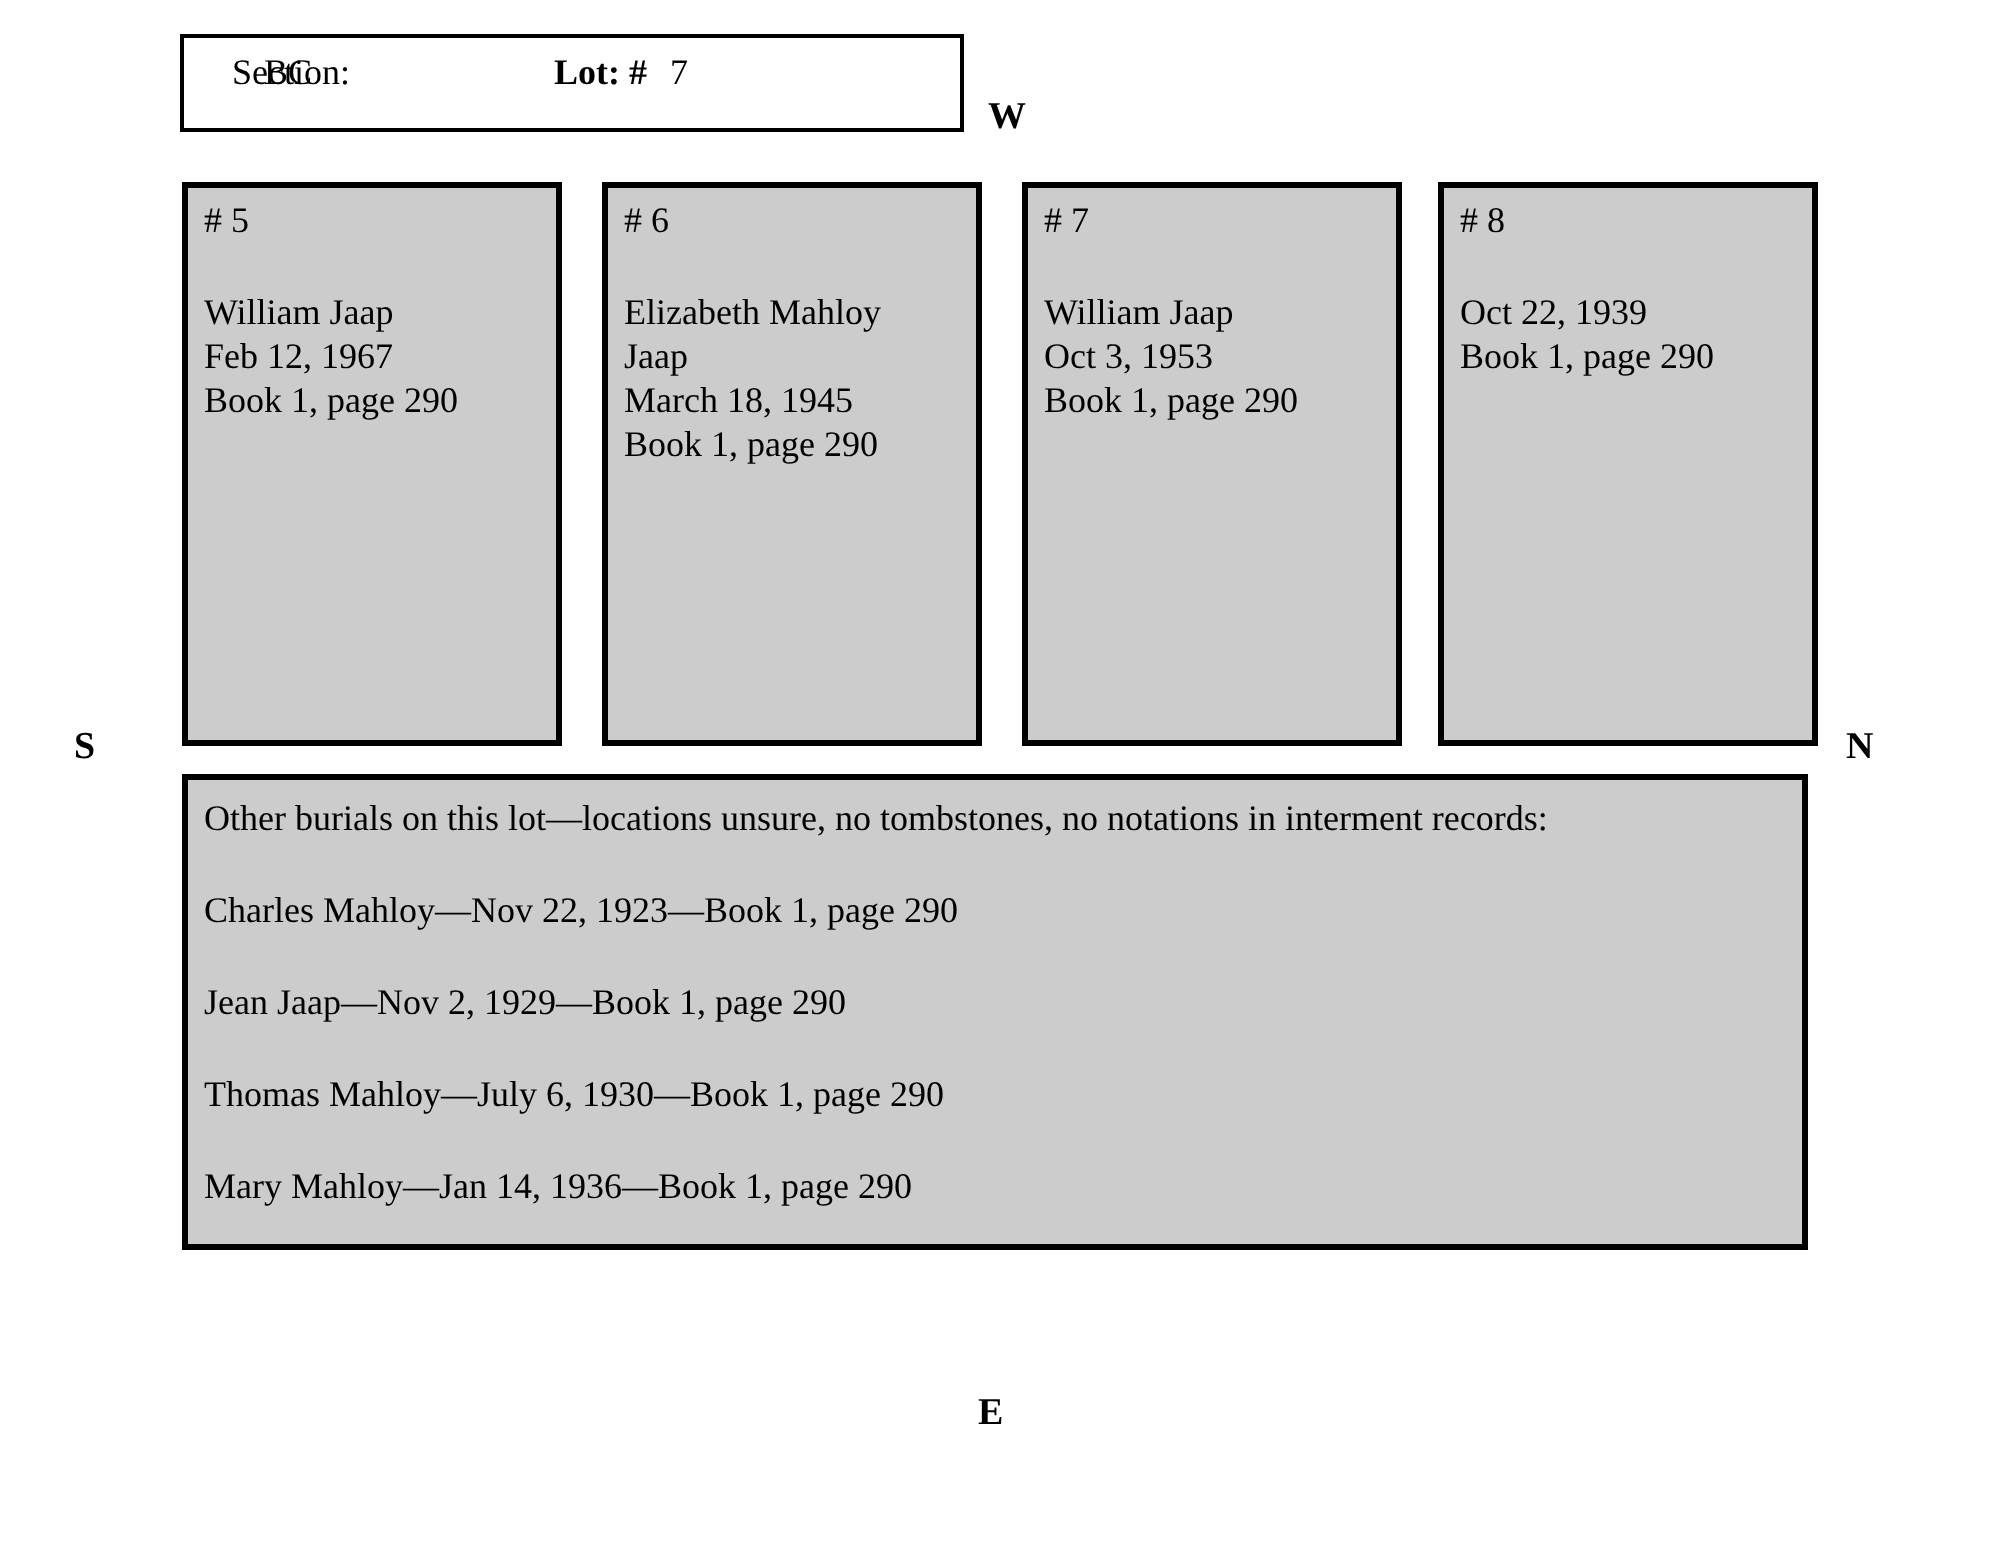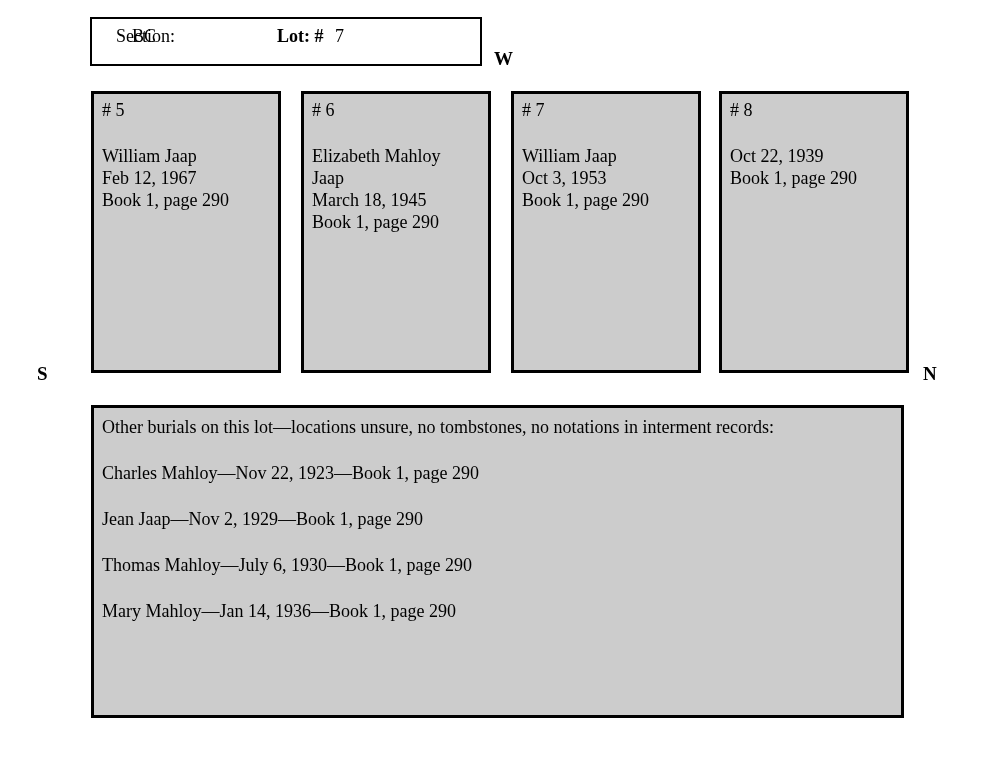--- a/index.html
+++ b/index.html
@@ -55,22 +55,22 @@
     padding: 5px 22px 0 8px;
   }
   .plot-box.p1 { left: 91px; }
   .plot-box.p2 { left: 301px; }
   .plot-box.p3 { left: 511px; }
   .plot-box.p4 { left: 719px; }
   .plot-number { margin-bottom: 24px; }
 
   .other-box {
     position: absolute;
-    left: 91px; top: 405px;
-    width: 813px; height: 313px;
+    left: 91px; top: 387px;
+    width: 813px; height: 238px;
     border: 3px solid var(--border-color);
     background: var(--plot-fill);
     padding: 8px 10px 0 8px;
   }
   .other-heading { margin-bottom: 21px; }
   .other-entry   { margin-bottom: 21px; margin-top: 24px; }
 </style>
 </head>
 <body>
 

